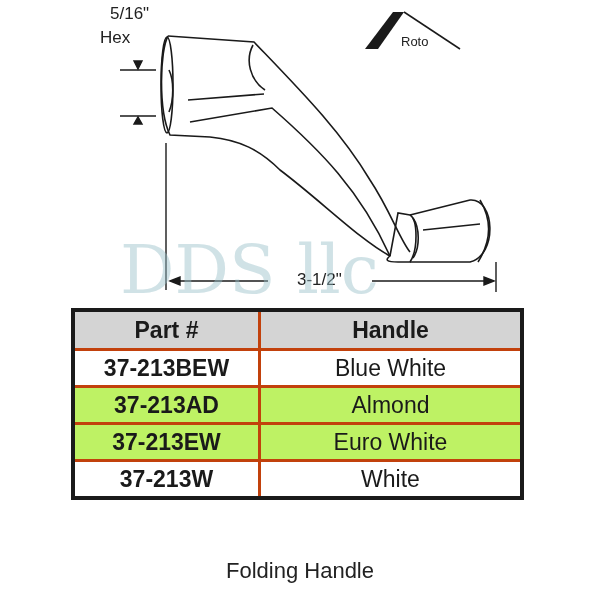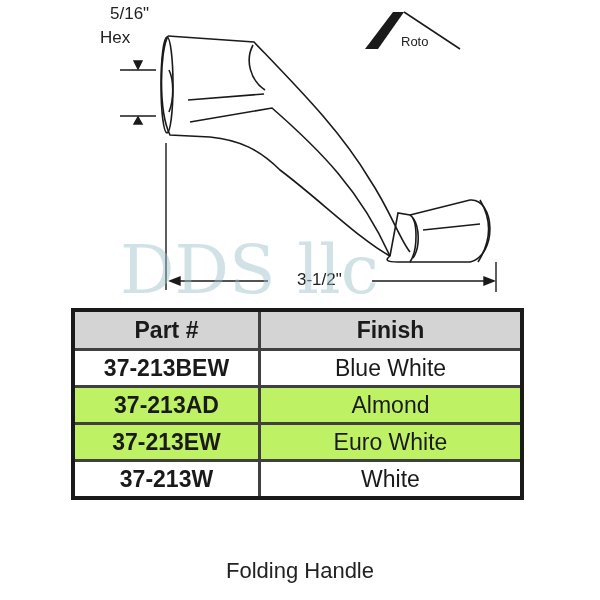--- a/index.html
+++ b/index.html
@@ -2,21 +2,21 @@
 <html><head>
 <meta charset="utf-8">
 <style>
   html, body { margin:0; padding:0; background:#fff; }
   body { width:600px; height:600px; position:relative; overflow:hidden; font-family:"Liberation Sans", sans-serif; color:#1a1a1a; }
   #drawing { position:absolute; left:0; top:0; width:600px; height:600px; }
   .lbl { position:absolute; font-size:17px; color:#222; }
   .logo-text { position:absolute; font-size:13px; font-weight:normal; color:#222; }
   .watermark { position:absolute; font-family:"DejaVu Serif", serif; color:rgba(150,190,200,0.45); pointer-events:none; }
   table.parts { position:absolute; left:71px; top:308px; width:453px; border-collapse:collapse; border:4px solid #1a1a1a; }
-  table.parts td, table.parts th { border:3px solid #404040; height:34px; padding:0; text-align:center; font-size:23px; }
+  table.parts td, table.parts th { border:3px solid #c2410c; height:34px; padding:0; text-align:center; font-size:23px; }
   table.parts th { background:#d4d4d4; font-weight:bold; height:36px; }
   table.parts td.part { font-weight:bold; width:183px; }
   table.parts td.finish { font-weight:normal; }
   table.parts tr.alt td { background:#bef264; }
   .caption { position:absolute; left:0; width:600px; top:558px; text-align:center; font-size:22px; color:#222; }
 </style>
 </head>
 <body>
 
 <svg id="drawing" viewBox="0 0 600 600">
@@ -61,21 +61,21 @@
 <div class="logo-text" style="left:401px;top:34px;">Roto</div>
 <div class="lbl" style="left:297px;top:270px;">3-1/2"</div>
 
 <div class="watermark" style="left:120px;top:230px;font-size:68px;">DDS llc</div>
 <div class="watermark" style="left:285px;top:312px;font-size:36px;">© 2023</div>
 
 <table class="parts">
   <tbody>
       <tr>
     <th>Part #</th>
-    <th>Finish</th>
+    <th>Handle</th>
   </tr>
   <tr>
     <td class="part">37-213BEW</td>
     <td class="finish">Blue White</td>
   </tr>
   <tr class="alt">
     <td class="part">37-213AD</td>
     <td class="finish">Almond</td>
   </tr>
   <tr class="alt">

